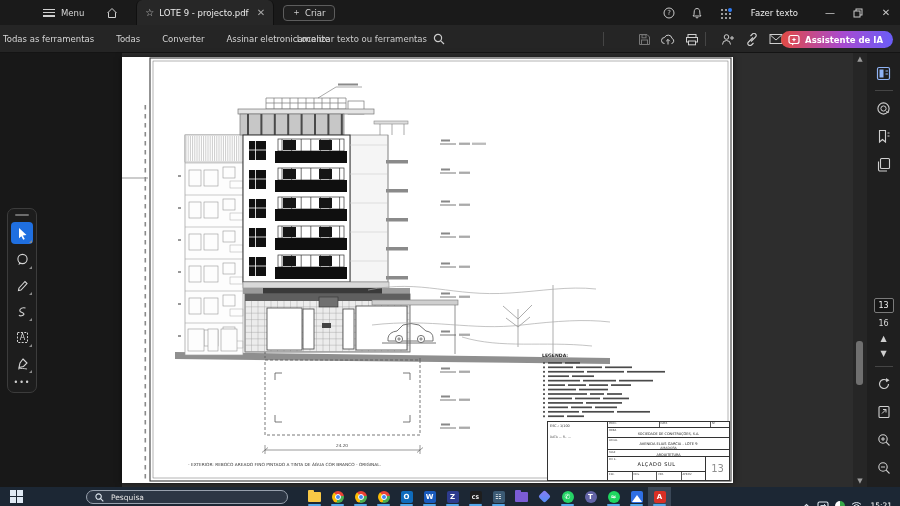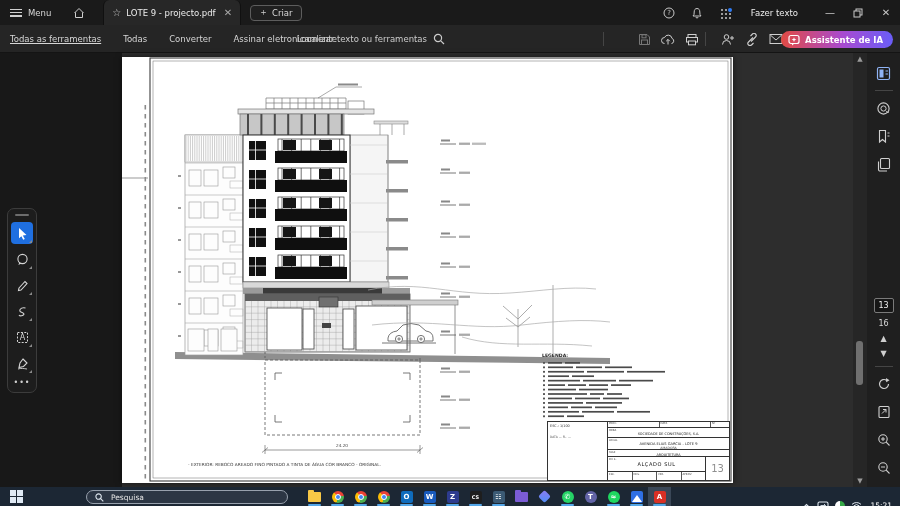--- a/index.html
+++ b/index.html
@@ -3,42 +3,42 @@
 <meta charset="utf-8">
 <style>
   *{margin:0;padding:0;box-sizing:border-box;}
   html,body{width:900px;height:506px;background:#000;}
   .screen{position:relative;width:900px;height:506px;overflow:hidden;background:#2d2d2d;
     font-family:"DejaVu Sans","Liberation Sans",sans-serif;color:#ddd;-webkit-font-smoothing:antialiased;}
   .abs{position:absolute;}
   .row{display:flex;align-items:center;}
 
   
-  .titlebar{position:absolute;left:0;top:0;width:900px;height:25px;background:#1a1a1a;display:flex;align-items:center;}
+  .titlebar{position:absolute;left:0;top:0;width:900px;height:25px;background:#1a1a1a;display:flex;align-items:center;padding-left:33px;}
   .tb-left{display:flex;align-items:center;height:100%;}
   .hamb{width:12px;height:8px;display:flex;flex-direction:column;justify-content:space-between;margin:0 6px 0 10px;}
   .hamb i{display:block;height:1.2px;background:#cfcfcf;}
   .menu-label{font-size:8.5px;color:#d8d8d8;margin-right:14px;}
   .icon-btn{display:flex;align-items:center;justify-content:center;height:100%;padding:0 8px;}
   .tab{display:flex;align-items:center;height:25px;background:#272727;border-left:1px solid #101010;border-right:1px solid #101010;
        padding:0 8px;margin-left:10px;border-radius:6px 6px 0 0;}
   .tab .star{color:#c8c8c8;font-size:10px;margin-right:5px;}
   .tab-title{font-size:8.5px;color:#ececec;white-space:nowrap;}
   .tab-close{color:#aaa;font-size:10px;margin-left:8px;}
   .create-btn{display:flex;align-items:center;border:1px solid #5d5d5d;border-radius:4px;height:16px;padding:0 8px;margin-left:9px;
        font-size:8.5px;color:#d8d8d8;background:#202020;}
   .create-btn .plus{margin-right:4px;font-size:9px;color:#cfcfcf;}
   .tb-right{position:absolute;right:0;top:0;height:25px;display:flex;align-items:center;}
   .signin{font-size:8.5px;color:#ececec;margin:0 18px 0 10px;}
   .winctl{width:28px;height:25px;display:flex;align-items:center;justify-content:center;color:#c9c9c9;font-size:10px;}
 
   
   .toolbar{position:absolute;left:0;top:25px;width:900px;height:28px;background:#252525;border-bottom:1px solid #141414;display:flex;align-items:center;}
   .tb-item{font-size:8.5px;color:#d6d6d6;padding:0 11px;white-space:nowrap;}
-  .tb-item:first-child{padding-left:10px;text-decoration:underline;}
+  .tb-item:first-child{padding-left:3px;}
   .search-group{position:absolute;right:455px;display:flex;align-items:center;}
   .search-label{font-size:8.5px;color:#cccccc;margin-right:6px;white-space:nowrap;}
   .vsep{width:1px;height:14px;background:#454545;margin:0 6px;}
   .tool-ic{width:24px;height:20px;display:flex;align-items:center;justify-content:center;}
   .ai-btn{position:absolute;right:7px;top:6px;height:17px;border-radius:9px;display:flex;align-items:center;padding:0 10px 0 7px;
      background:linear-gradient(90deg,#e14a43,#a84ad0 55%,#6a5df8);color:#fff;font-size:8.5px;font-weight:bold;white-space:nowrap;}
   .ai-btn .ai-ic{margin-right:5px;display:flex;}
 
   
   .main{position:absolute;left:0;top:53px;width:900px;height:434px;background:#2d2d2d;}

